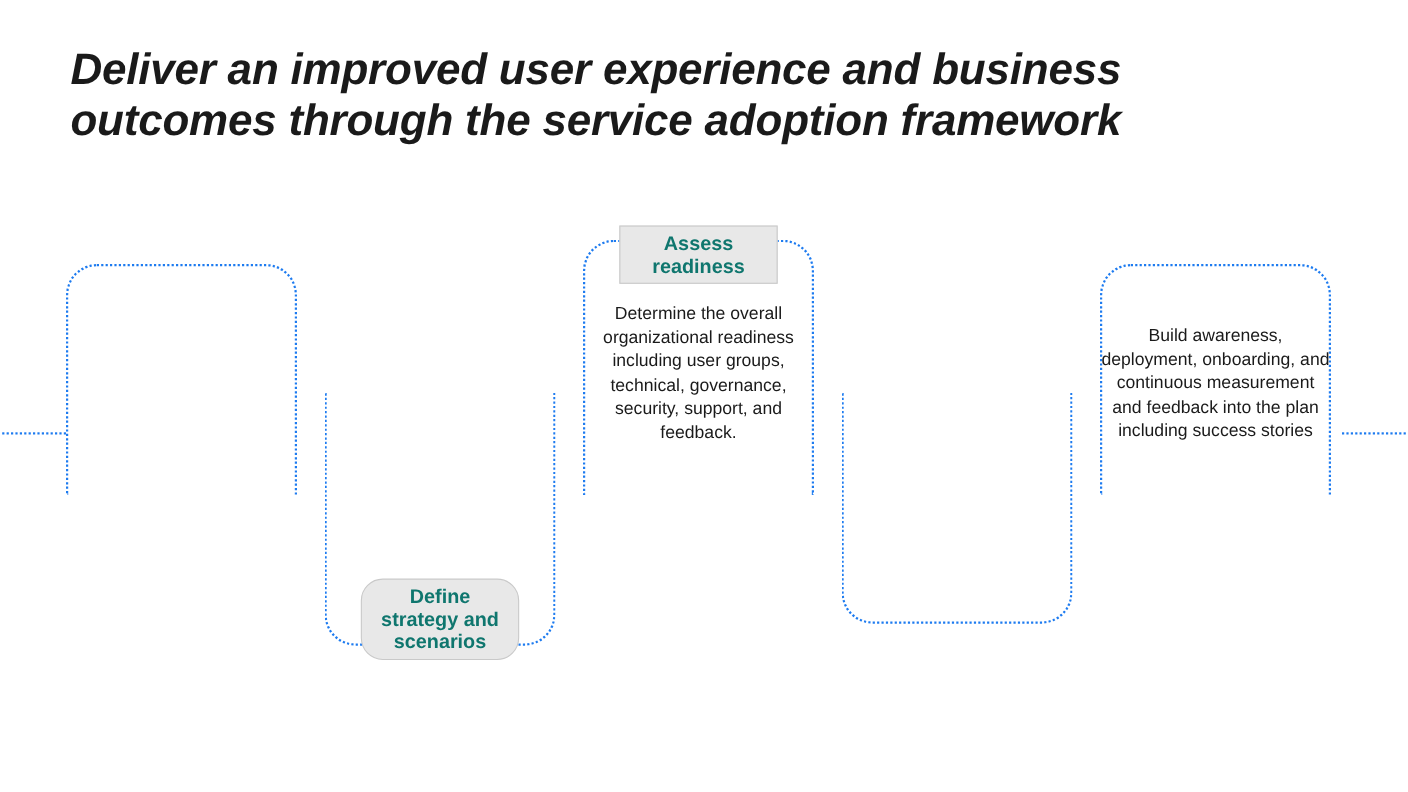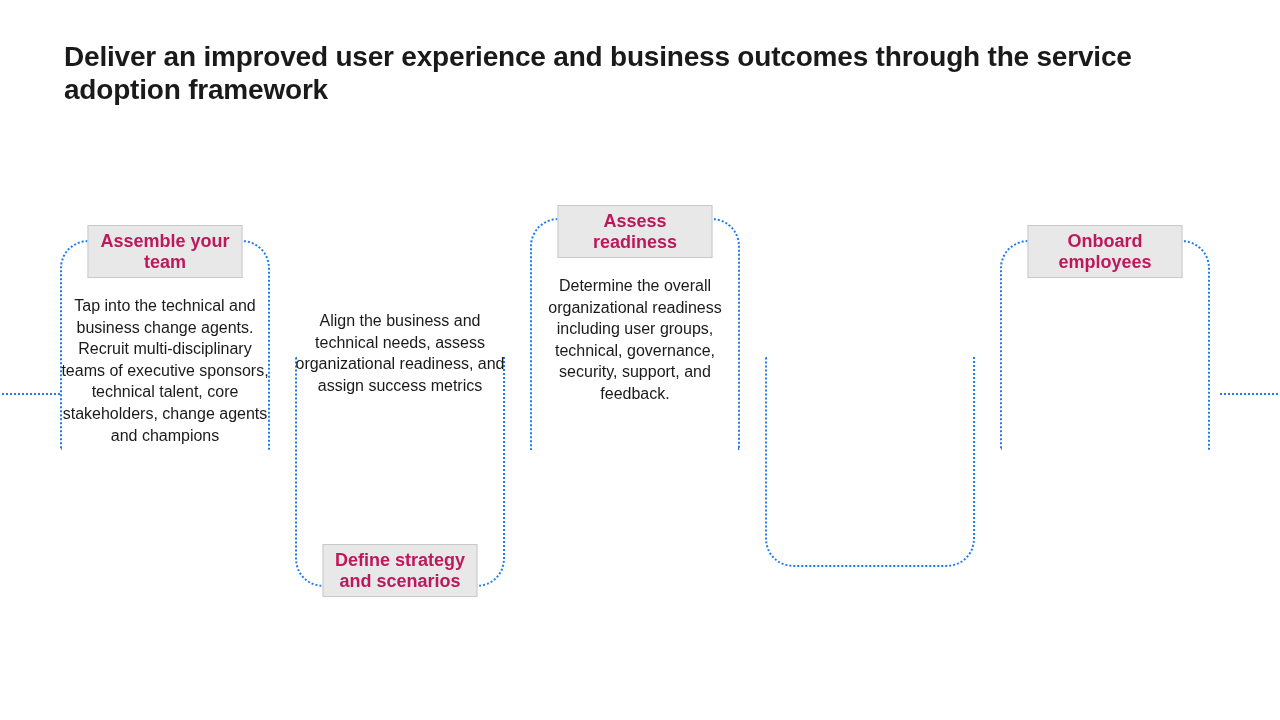--- a/index.html
+++ b/index.html
@@ -1,35 +1,35 @@
 <!DOCTYPE html>
 <html><head>
 <meta charset="utf-8">
 <style>
   * { box-sizing: border-box; margin: 0; padding: 0; }
   html, body { width: 1280px; height: 720px; background: #fff; font-family: "Segoe UI", Arial, sans-serif; color: #1a1a1a; overflow: hidden; }
   .slide { position: relative; width: 1280px; height: 720px; }
-  .title { position: absolute; left: 64px; top: 40px; width: 1100px; font-size: 28px; font-weight: 700; line-height: 1.18; letter-spacing: -0.2px; color: #1a1a1a; }
+  .title { position: absolute; left: 64px; top: 40px; width: 1100px; font-size: 40px; font-weight: 700; line-height: 1.18; letter-spacing: -0.2px; color: #1a1a1a; font-style: italic; }
   .track { position: absolute; left: 0; top: 200px; width: 1280px; height: 440px; }
   .col { position: absolute; top: 0; width: 210px; height: 430px; }
   .col1 { left: 60px; }
   .col2 { left: 295px; }
   .col3 { left: 530px; }
   .col4 { left: 765px; }
   .col5 { left: 1000px; }
   .label {
     position: absolute; left: 50%; transform: translateX(-50%);
-    width: 155px; background: #e8e8e8; border: 1px solid #c9c9c9;
-    color: #be185d; font-weight: 600; font-size: 18px; line-height: 1.15;
+    width: 144px; background: #e8e8e8; border: 1px solid #c9c9c9;
+    color: #0f766e; font-weight: 600; font-size: 18px; line-height: 1.15;
     text-align: center; padding: 5px 6px;
   }
   .label.top { top: 25px; }
   .label.top.higher { top: 5px; }
   .label.bot1 { top: 330px; }
-  .label.bot2 { top: 344px; }
+  .label.bot2 { top: 326px; border-radius: 20px; }
   .body {
     position: absolute; left: 0; width: 210px; top: 95px;
     font-size: 16px; line-height: 1.35; text-align: center; color: #1a1a1a;
   }
   .body.mid { top: 110px; }
   .arc {
     position: absolute; width: 210px; height: 210px;
     border: 2px dotted #1d7bf0; border-radius: 28px;
     background: transparent;
   }
@@ -47,38 +47,35 @@
 
 <div class="slide">
   <h1 class="title">Deliver an improved user experience and business outcomes through the service adoption framework</h1>
 
   <div class="track">
     <div class="stub left"></div>
     <div class="stub right"></div>
 
     <div class="col col1">
       <div class="arc top"></div>
-      <div class="label top">Assemble your team</div>
-      <div class="body">Tap into the technical and business change agents. Recruit multi-disciplinary teams of executive sponsors, technical talent, core stakeholders, change agents and champions</div>
     </div>
 
     <div class="col col2">
       <div class="arc bot taller"></div>
-      <div class="body mid">Align the business and technical needs, assess organizational readiness, and assign success metrics</div>
       <div class="label bot2">Define strategy and scenarios</div>
     </div>
 
     <div class="col col3">
       <div class="arc top higher"></div>
       <div class="label top higher">Assess readiness</div>
       <div class="body" style="top:75px">Determine the overall organizational readiness including user groups, technical, governance, security, support, and feedback.</div>
     </div>
 
     <div class="col col4">
       <div class="arc bot"></div>
     </div>
 
     <div class="col col5">
       <div class="arc top"></div>
-      <div class="label top">Onboard employees</div>
+      <div class="body">Build awareness, deployment, onboarding, and continuous measurement and feedback into the plan including success stories</div>
     </div>
   </div>
 </div>
 
 </body></html>

